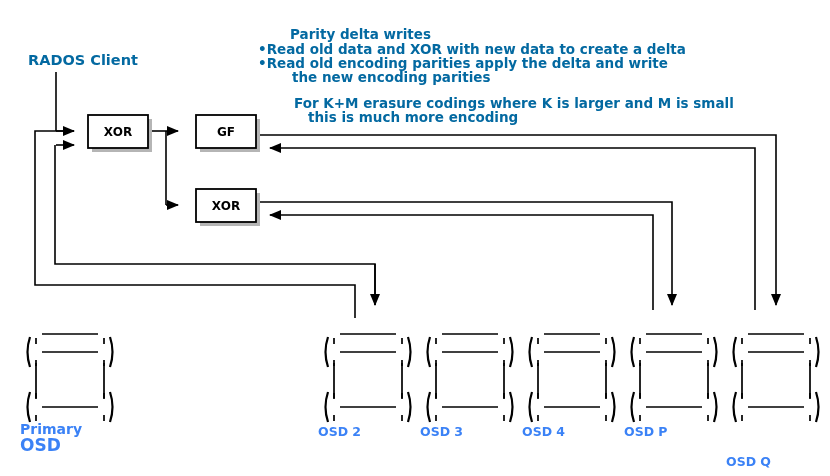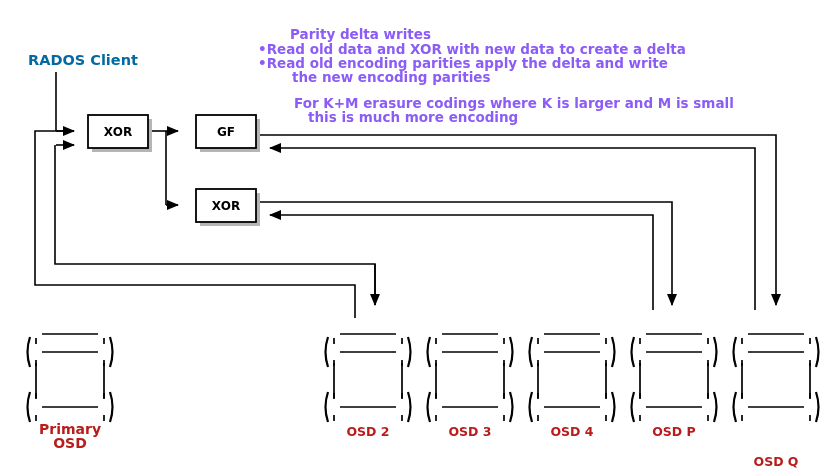--- a/index.html
+++ b/index.html
@@ -19,21 +19,21 @@
     position: absolute;
     left: 0; top: 0;
     width: 830px;
     height: 476px;
   }
   .note-text {
     position: absolute;
     font-family: "DejaVu Sans", sans-serif;
     font-size: 13.5px;
     font-weight: bold;
-    color: #8b5cf6;
+    color: #0369a1;
     white-space: pre;
     line-height: 15px;
   }
   .label-text {
     position: absolute;
     font-family: "DejaVu Sans", sans-serif;
     font-weight: bold;
     color: #0369a1;
     white-space: pre;
   }
@@ -41,22 +41,22 @@
     font-family: "DejaVu Sans", sans-serif;
     font-size: 12px;
     font-weight: bold;
     fill: #000000;
   }
   .osdlabel {
     position: absolute;
     font-family: "DejaVu Sans", sans-serif;
     font-size: 12.5px;
     font-weight: bold;
-    color: #b91c1c;
-    text-align: center;
+    color: #3b82f6;
+    text-align: left;
     white-space: pre;
   }
 </style>
 </head>
 <body>
 
 <div id="canvas">
 
   <svg class="layer" viewBox="0 0 830 476">
     <defs>
@@ -237,21 +237,21 @@
   <div class="note-text" style="left:258px; top:42px;">•Read old data and XOR with new data to create a delta</div>
   <div class="note-text" style="left:258px; top:56px;">•Read old encoding parities apply the delta and write</div>
   <div class="note-text" style="left:292px; top:70px;">the new encoding parities</div>
 
   <div class="note-text" style="left:294px; top:96px;">For K+M erasure codings where K is larger and M is small</div>
   <div class="note-text" style="left:308px; top:110px;">this is much more encoding</div>
 
   <div class="label-text" style="left:28px; top:52px; font-size:14.5px;">RADOS Client</div>
 
   <div class="osdlabel" style="left:20px; top:421px; width:100px; font-size:14px;">Primary</div>
-  <div class="osdlabel" style="left:20px; top:435px; width:100px; font-size:14px;">OSD</div>
+  <div class="osdlabel" style="left:20px; top:435px; width:100px; font-size:17px;">OSD</div>
 
   <div class="osdlabel" style="left:318px; top:424px; width:100px;">OSD 2</div>
   <div class="osdlabel" style="left:420px; top:424px; width:100px;">OSD 3</div>
   <div class="osdlabel" style="left:522px; top:424px; width:100px;">OSD 4</div>
   <div class="osdlabel" style="left:624px; top:424px; width:100px;">OSD P</div>
   <div class="osdlabel" style="left:726px; top:424px; width:100px;margin-top:30px;">OSD Q</div>
 
 </div>
 
 </body></html>

